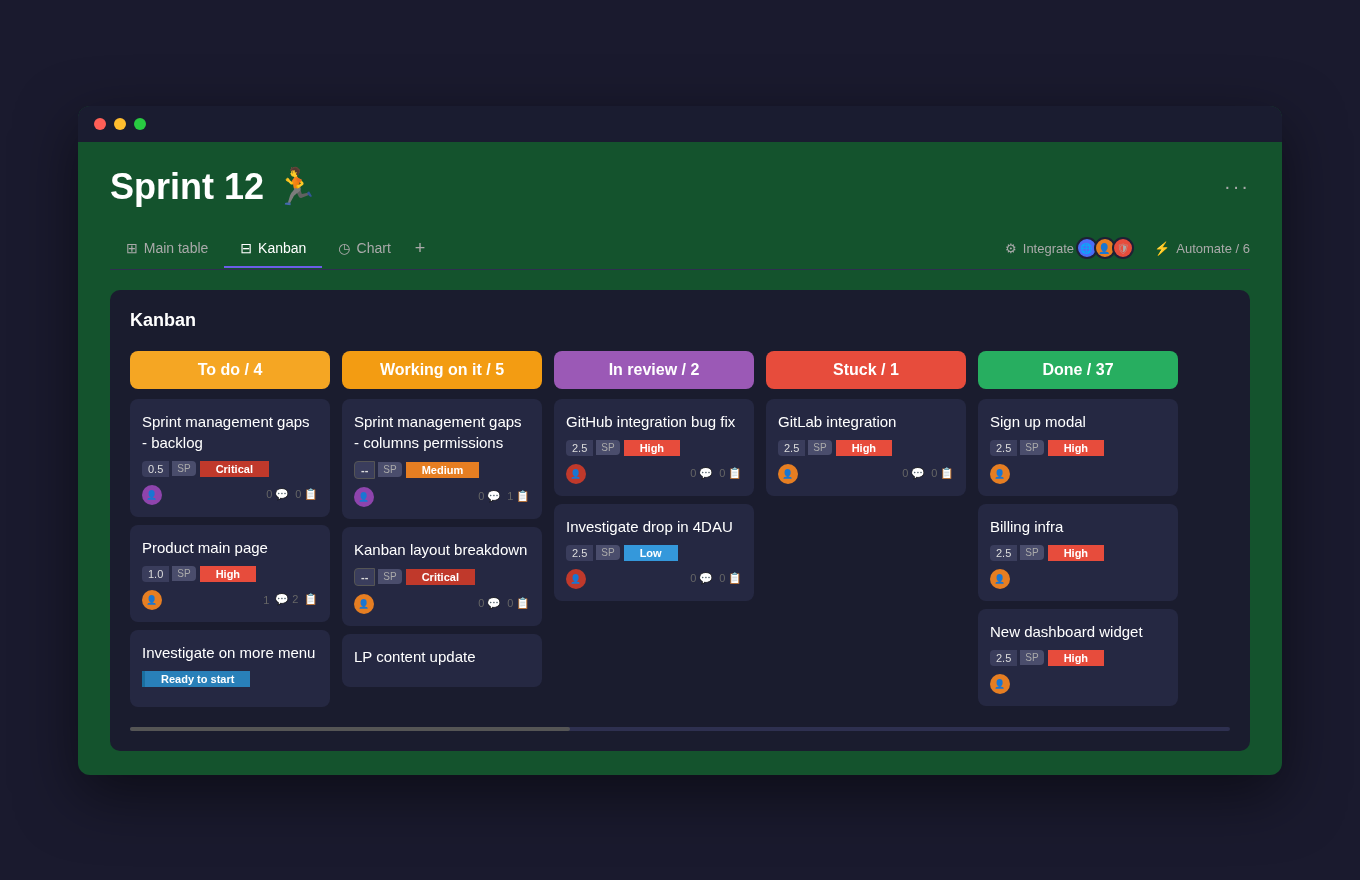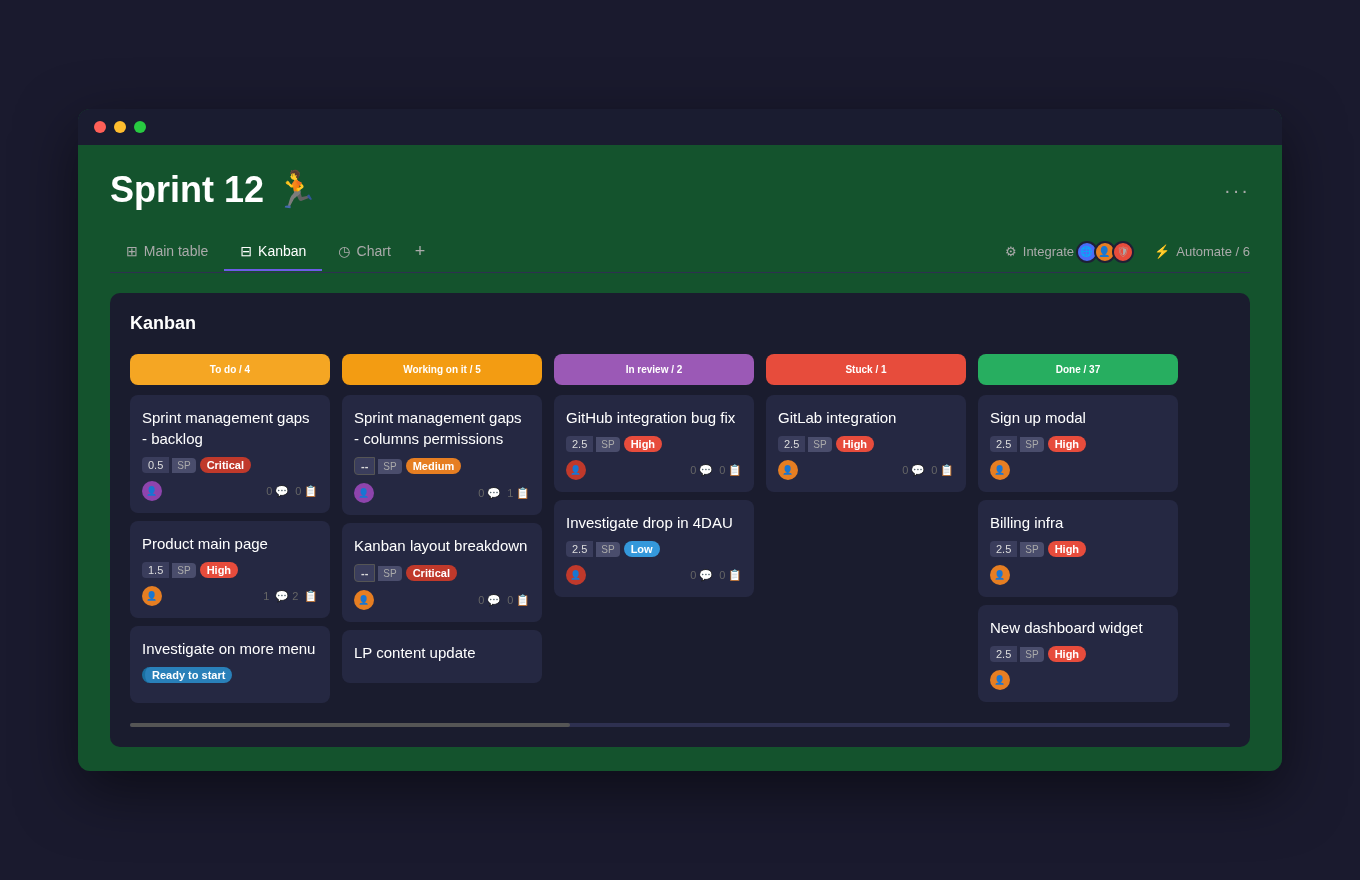--- a/index.html
+++ b/index.html
@@ -137,21 +137,21 @@
     .column {
       min-width: 200px;
       width: 200px;
       flex-shrink: 0;
     }
     .col-header {
       border-radius: 8px;
       padding: 10px 14px;
       color: #fff;
       font-weight: 600;
-      font-size: 10px;
+      font-size: 16px;
       margin-bottom: 10px;
       text-align: center;
     }
     .col-todo { background: #f5a623; }
     .col-working { background: #f39c12; }
     .col-review { background: #9b59b6; }
     .col-stuck { background: #e74c3c; }
     .col-done { background: #27ae60; }
 
     .card {
@@ -168,22 +168,22 @@
       line-height: 1.4;
     }
     .card-tags {
       display: flex;
       align-items: center;
       gap: 4px;
       flex-wrap: wrap;
       margin-bottom: 8px;
     }
     .tag {
-      border-radius: 8px;
-      padding: 2px 7px;
+      border-radius: 0;
+      padding: 2px 16px;
       font-size: 11px;
       font-weight: 600;
     }
     .tag-critical { background: #c0392b; color: #fff; }
     .tag-high { background: #e74c3c; color: #fff; }
     .tag-medium { background: #e67e22; color: #fff; }
     .tag-low { background: #3498db; color: #fff; }
     .tag-ready { background: #2980b9; color: #fff; border-left: 3px solid #1a6fa0; }
     .tag-dashes {
       background: #3a3d5c;
@@ -327,21 +327,21 @@
                 <span class="footer-stat">0 💬</span>
                 <span class="footer-stat">0 📋</span>
               </div>
             </div>
           </div>
 
           <div class="card">
             <div class="card-title">Product main page</div>
             <div class="card-tags">
               <div class="sp-group">
-                <span class="sp-value">1.5</span>
+                <span class="sp-value">1.0</span>
                 <span class="sp-label">SP</span>
               </div>
               <span class="tag tag-high">High</span>
             </div>
             <div class="card-footer">
               <div class="user-avatar" style="background:#e67e22">👤</div>
               <div class="footer-stats">
                 <span class="footer-stat">1</span>
                 <span class="footer-stat">💬 2</span>
                 <span class="footer-stat">📋</span>

